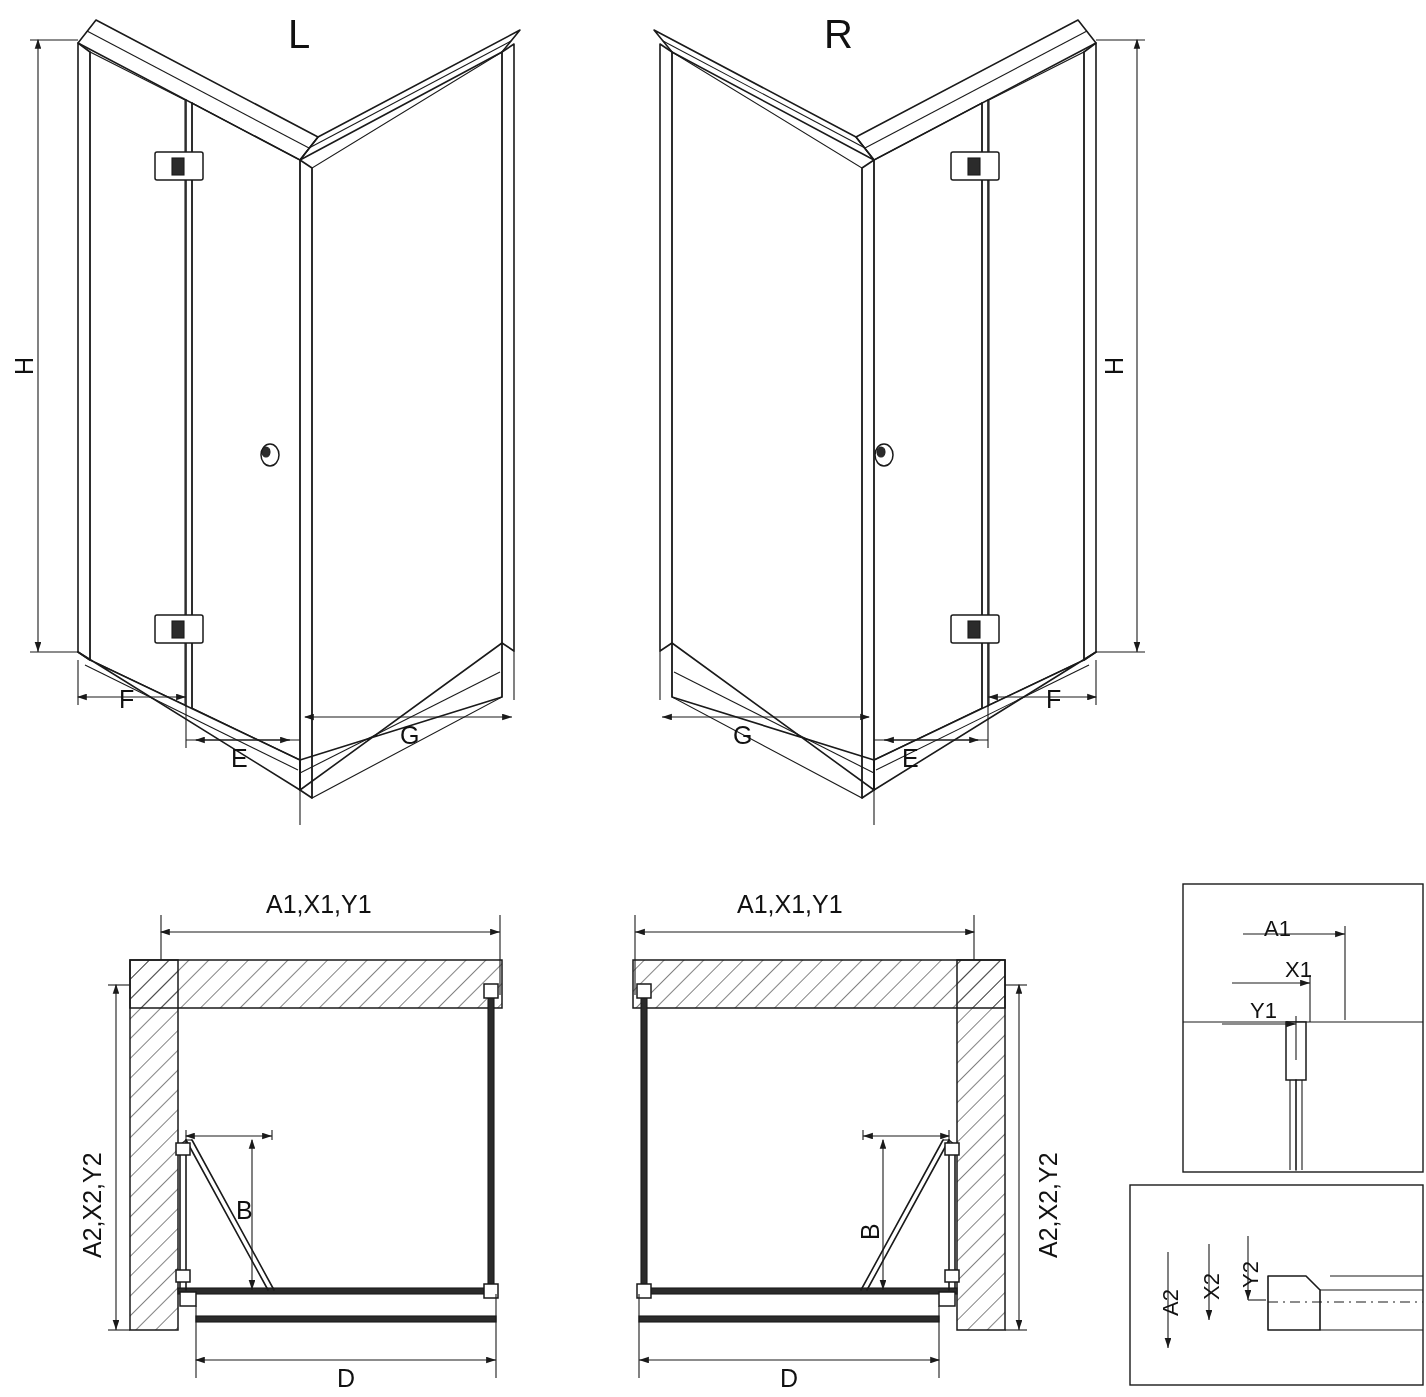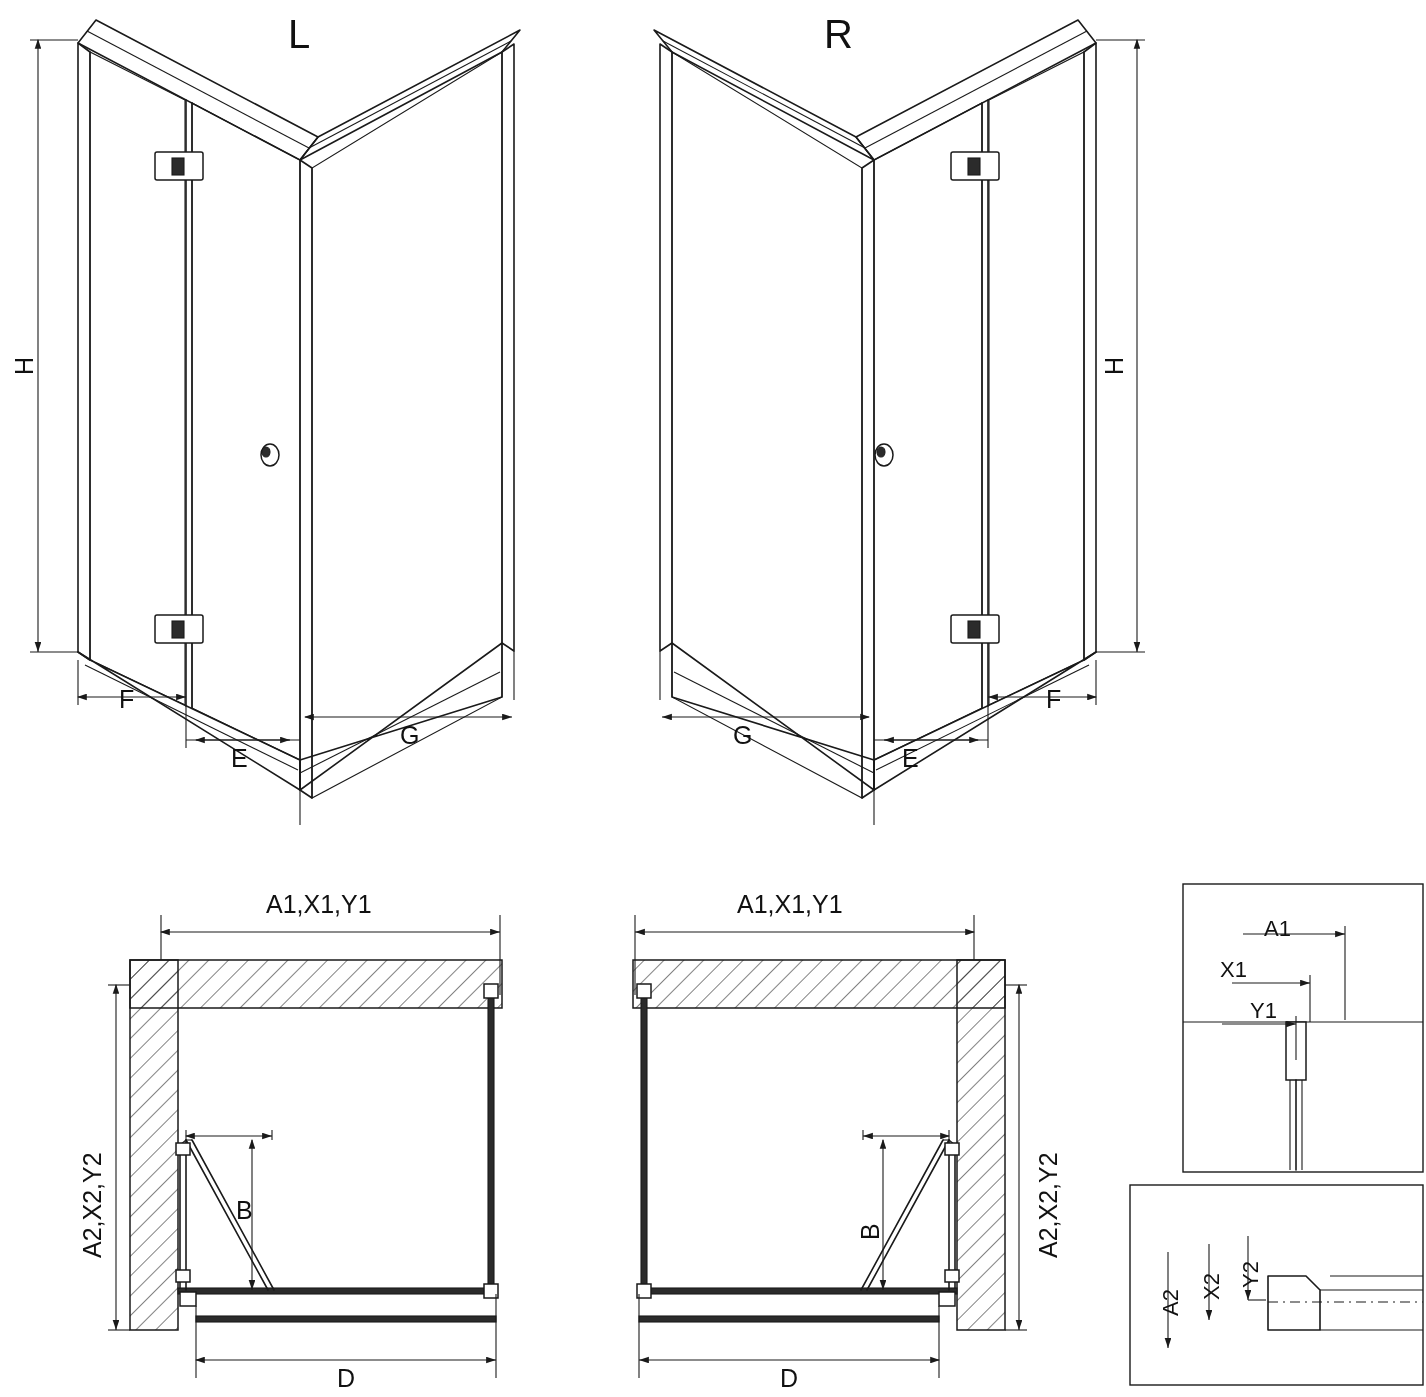--- a/index.html
+++ b/index.html
@@ -336,20 +336,20 @@
   <div class="lbl lbl-mid rot90" style="left:78px; top:1258px;">A2,X2,Y2</div>
   <div class="lbl lbl-mid" style="left:236px; top:1196px;">B</div>
   <div class="lbl lbl-mid" style="left:337px; top:1364px;">D</div>
 
   <div class="lbl lbl-mid" style="left:737px; top:890px;">A1,X1,Y1</div>
   <div class="lbl lbl-mid rot90" style="left:1034px; top:1258px;">A2,X2,Y2</div>
   <div class="lbl lbl-mid rot90" style="left:856px; top:1240px;">B</div>
   <div class="lbl lbl-mid" style="left:780px; top:1364px;">D</div>
 
   <div class="lbl lbl-sm" style="left:1264px; top:908px;margin-top:8px;">A1</div>
-  <div class="lbl lbl-sm" style="left:1220px; top:957px;">X1</div>
+  <div class="lbl lbl-sm" style="left:1285px; top:957px;">X1</div>
   <div class="lbl lbl-sm" style="left:1250px; top:998px;">Y1</div>
 
   <div class="lbl lbl-sm rot90" style="left:1158px; top:1316px;">A2</div>
   <div class="lbl lbl-sm rot90" style="left:1199px; top:1300px;">X2</div>
   <div class="lbl lbl-sm rot90" style="left:1238px; top:1288px;">Y2</div>
 
 </div>
 
 </body></html>

